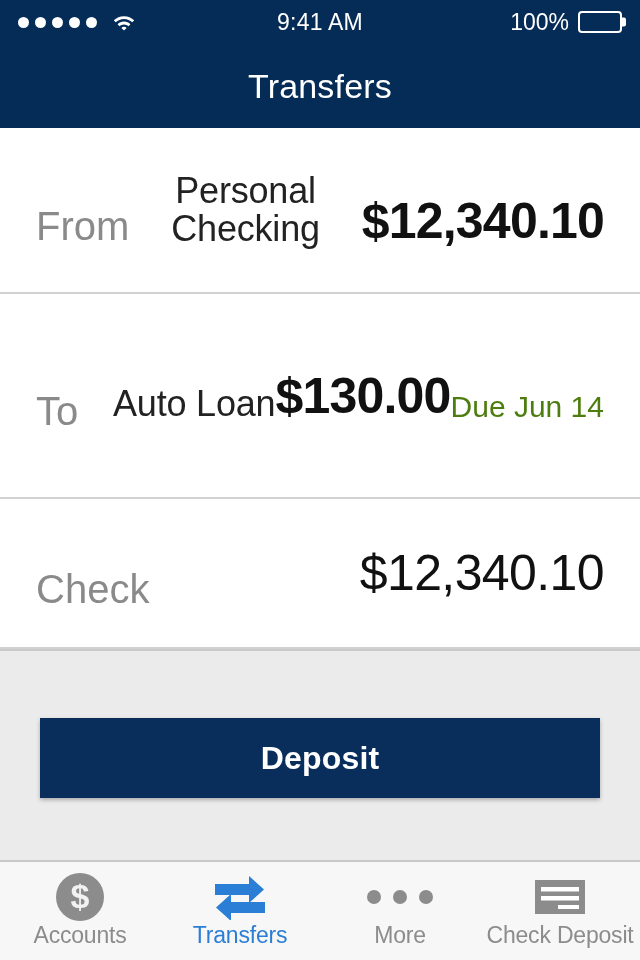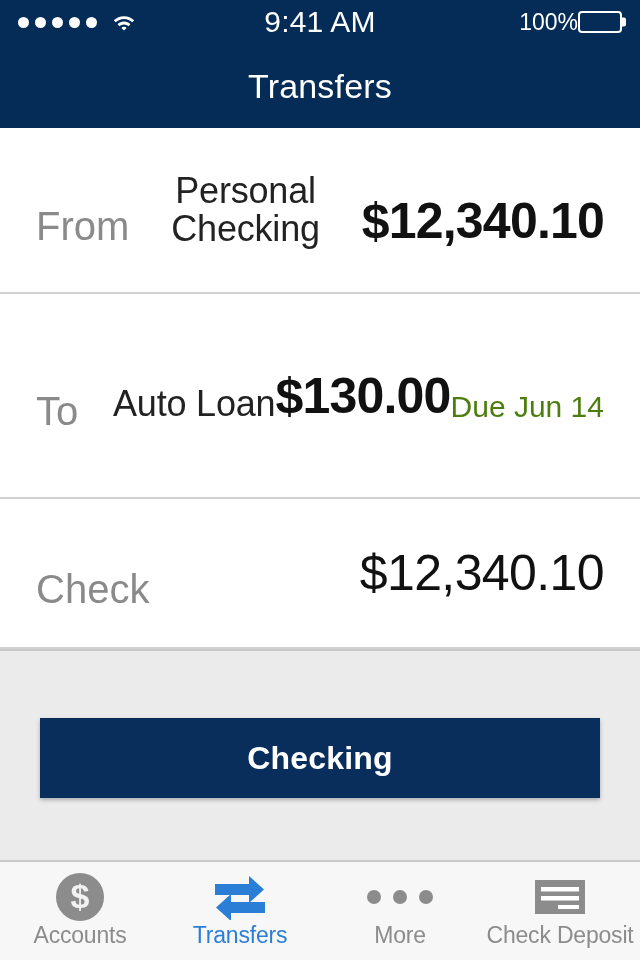--- a/index.html
+++ b/index.html
@@ -29,24 +29,24 @@
   .sb-left { display:flex; align-items:center; gap:14px; }
   .dots { display:flex; gap:6px; align-items:center; }
   .dot { width:11px; height:11px; border-radius:50%; background:#ffffff; }
   .wifi { width:26px; height:20px; display:block; }
   .sb-center {
     position:absolute; left:0; right:0; top:0; bottom:0;
     display:flex; align-items:center; justify-content:center;
     pointer-events:none;
   }
   .sb-time {
-    color:#ffffff; font-size:30px; letter-spacing:0.2px;
+    color:#ffffff; font-size:23px; letter-spacing:0.2px;
   }
   .sb-right {
-    margin-left:auto; display:flex; align-items:center; 
+    margin-left:auto; display:flex; align-items:center; gap:9px;
   }
   .sb-batt-pct { color:#ffffff; font-size:23px; }
   .batt {
     width:44px; height:22px;
     border:2px solid #ffffff; border-radius:4px;
     position:relative;
     padding:2px;
   }
   .batt-fill { width:100%; height:100%; background:#ffffff; border-radius:1px; }
   .batt::after {
@@ -242,21 +242,21 @@
     <div class="row row-amount">
       <span class="row-label">Check</span>
       <span class="row-value">
         <span class="val-amount-plain">$12,340.10</span>
       </span>
     </div>
 
   </div>
 
   <div class="action">
-    <button class="btn-transfer">Checking</button>
+    <button class="btn-transfer">Deposit</button>
   </div>
 
   <div class="tabbar">
 
     <div class="tab">
       <span class="tab-icon">
         <span class="acct-circle">
             <span class="acct-dollar">$</span>
           </span>
       </span>

